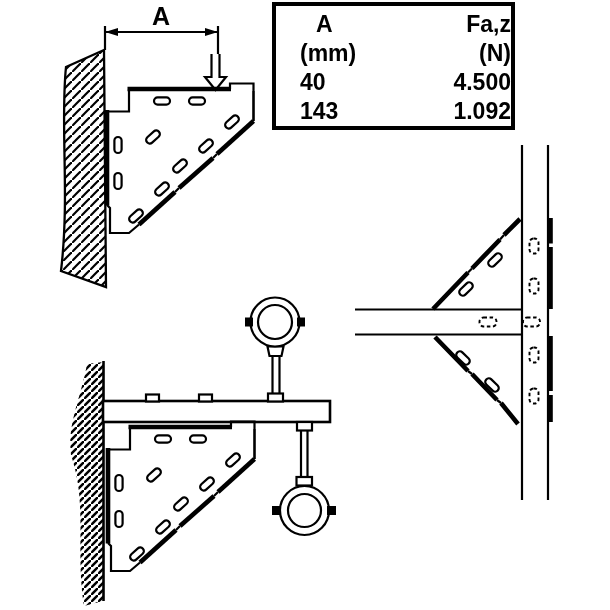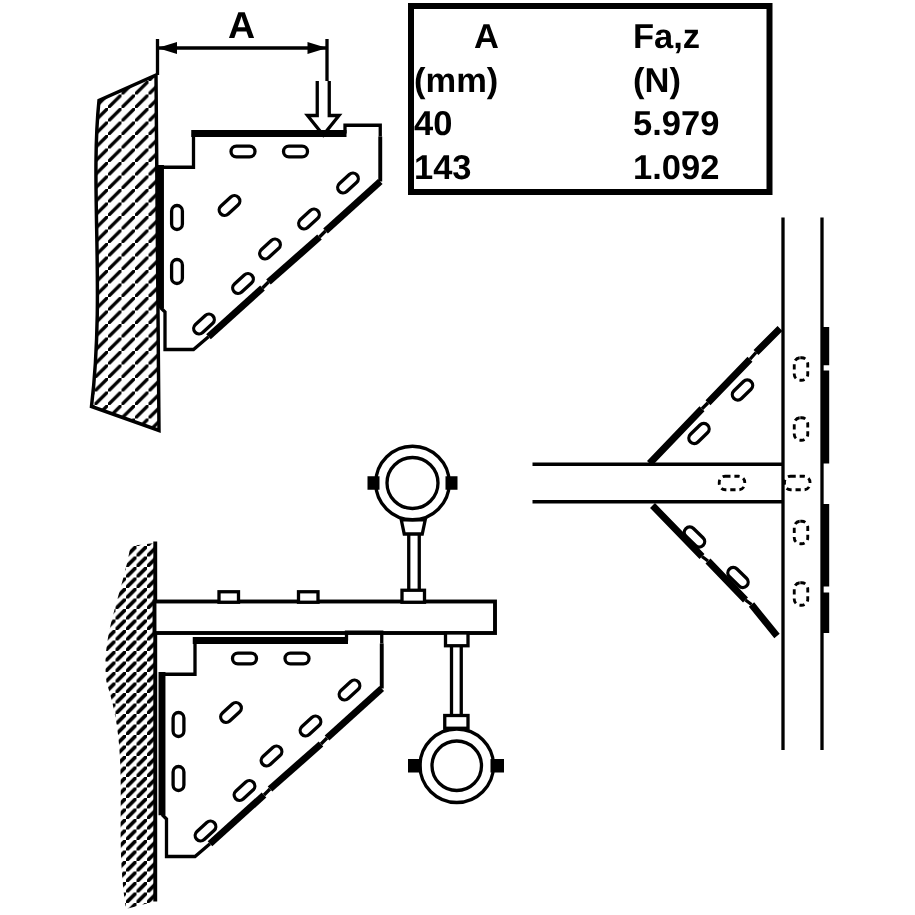--- a/index.html
+++ b/index.html
@@ -14,22 +14,22 @@
   .dash {stroke:var(--ink);stroke-width:1.9;fill:none;stroke-dasharray:3.5 2.6;}
   .fillw{fill:var(--paper);}
   .blk  {fill:var(--ink);stroke:none;}
   .dimtext{font:bold 25px "Liberation Sans",sans-serif;fill:var(--ink);text-anchor:middle;}
   
   #load-table{position:absolute;left:272px;top:2px;width:243px;height:128px;
       border:4px solid var(--ink);background:var(--paper);box-sizing:border-box;
       display:grid;grid-template-columns:146px 1fr;padding-top:4px;}
   #load-table .col{display:flex;flex-direction:column;}
   #load-table .cell{font-size:23px;font-weight:bold;line-height:29px;color:var(--ink);
-      white-space:nowrap;}
-  #load-table .col2 .cell{padding-left:0;}
+      padding-left:24px;white-space:nowrap;}
+  #load-table .col2 .cell{padding-left:0;text-align:right;}
   #load-table .indent{padding-left:40px;}
 </style>
 </head>
 <body>
 
 <div id="stage">
 
 <svg width="610" height="610" viewBox="0 0 610 610">
   <defs>
     <pattern id="hatch9" patternUnits="userSpaceOnUse" width="9" height="9">
@@ -152,18 +152,18 @@
 <div id="load-table">
   <div class="col col1">
     <div class="cell indent">A</div>
     <div class="cell">(mm)</div>
     <div class="cell">40</div>
     <div class="cell">143</div>
   </div>
   <div class="col col2">
     <div class="cell">Fa,z</div>
     <div class="cell">(N)</div>
-    <div class="cell">5.979</div>
+    <div class="cell">4.500</div>
     <div class="cell">1.092</div>
   </div>
 </div>
 
 </div>
 
 </body></html>

